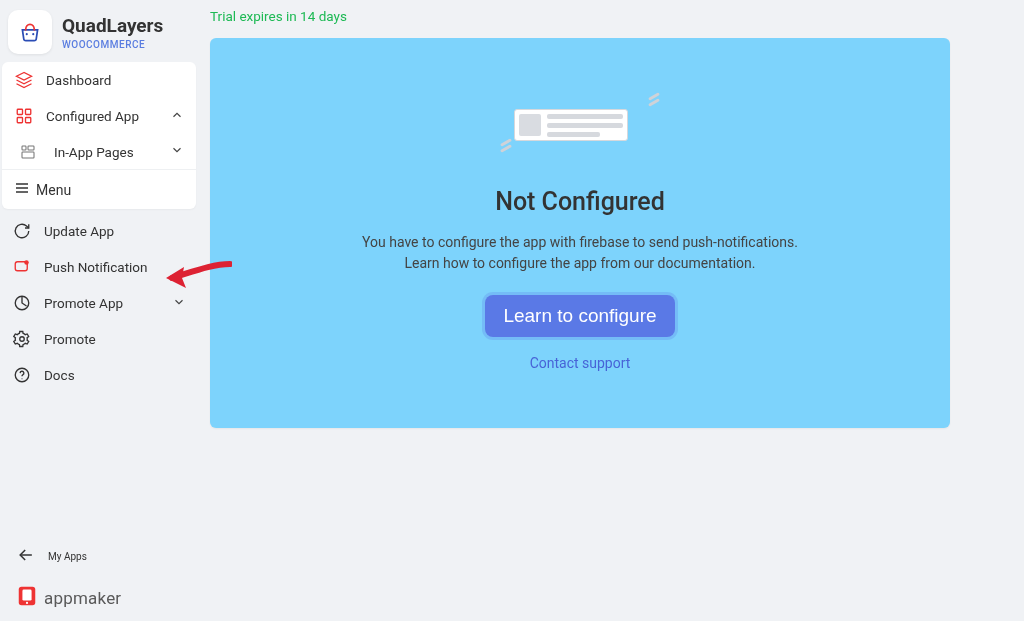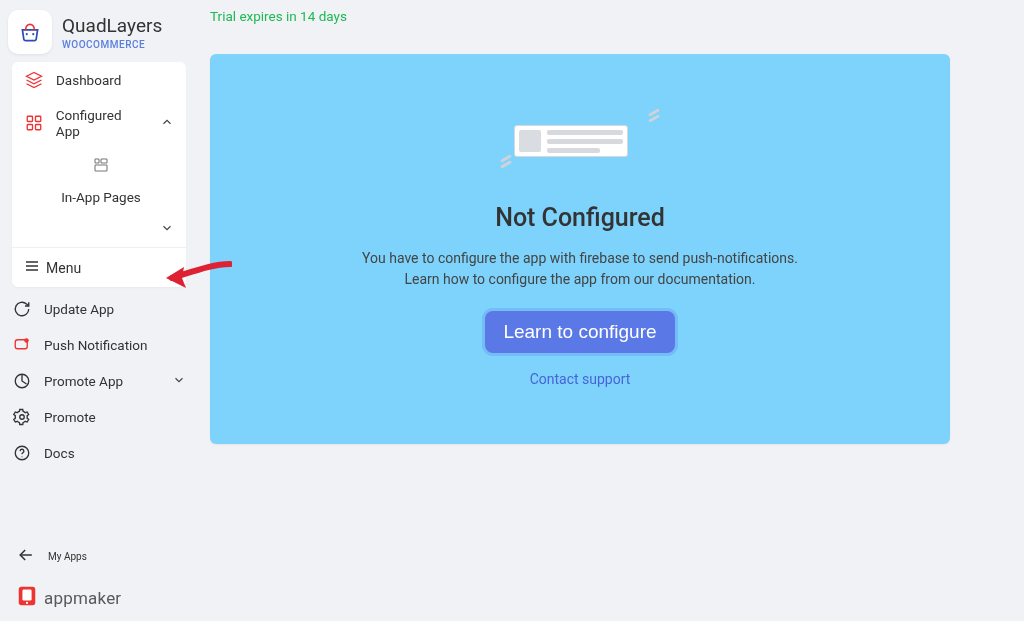--- a/index.html
+++ b/index.html
@@ -24,41 +24,41 @@
       padding: 10px 8px 8px 8px;
       gap: 10px;
     }
     .brand-logo {
       width: 44px; height: 44px;
       background: #fff;
       border-radius: 10px;
       display: flex; align-items: center; justify-content: center;
       box-shadow: 0 1px 3px rgba(0,0,0,.08);
     }
-    .brand-title { font-size: 19px; font-weight: 400; color: #333; }
+    .brand-title { font-size: 19px; font-weight: 700; color: #333; }
     .brand-subtitle { font-size: 10px; color: #5a7de0; letter-spacing: .5px; font-weight: 500; margin-top: 2px;}
-    .menu { background: #fff; border-radius: 6px; margin: 0 12px; box-shadow: 0 1px 2px rgba(0,0,0,.04);}
+    .menu { background: #fff; border-radius: 6px; margin: 0 2px; box-shadow: 0 1px 2px rgba(0,0,0,.04);}
     .menu-item {
       display: flex; align-items: center;
       padding: 9px 12px;
       gap: 12px;
       font-size: 13.5px;
       color: #333;
       cursor: pointer;
     }
-    .menu-item.sub { padding-left: 16px; gap: 16px; flex-direction: column;}
+    .menu-item.sub { padding-left: 16px; gap: 16px;}
     .menu-item .ico { width: 20px; display: flex; justify-content: center; align-items: center;}
     .menu-item .chev { margin-left: auto; color: #444;}
     .menu-sep { height: 1px; background: #eef0f2;}
     .menu-title { padding: 10px 12px; font-size: 14px; color: #333; display: flex; align-items: center; gap: 6px;}
     .sidebar-bottom { margin-top: auto; padding: 0 6px 10px 6px;}
     .myapps { display: flex; align-items: center; gap: 12px; padding: 10px 10px; font-size: 10px; color: #333; cursor: pointer;}
     .appmaker { display: flex; align-items: center; gap: 6px; padding: 0 10px; margin-top: 8px;}
     .appmaker-text { color: #5a5a5a; font-size: 17px; letter-spacing: .2px;}
-    .main { flex: 1; display: flex; flex-direction: column; gap: 16px;}
+    .main { flex: 1; display: flex; flex-direction: column;}
     .trial { color: #1db954; font-size: 13.5px; padding: 8px 12px 6px 12px;}
     .card {
       background: #7dd3fc; margin: 8px 74px 0 12px;
       border-radius: 6px; min-height: 390px;
       display: flex; align-items: center; justify-content: center;
       box-shadow: 0 1px 2px rgba(0,0,0,.05);
     }
     .empty { display: flex; flex-direction: column; align-items: center; padding: 30px 10px; text-align: center;}
     .placeholder-illustration { margin-bottom: 34px; position: relative; width: 160px; height: 58px;}
     .ph-card { position: absolute; left: 14px; top: 14px; width: 114px; height: 32px; background: #fff; border: 1px solid #d6d8dc; border-radius: 3px; display: flex; align-items: center; padding: 4px;}

